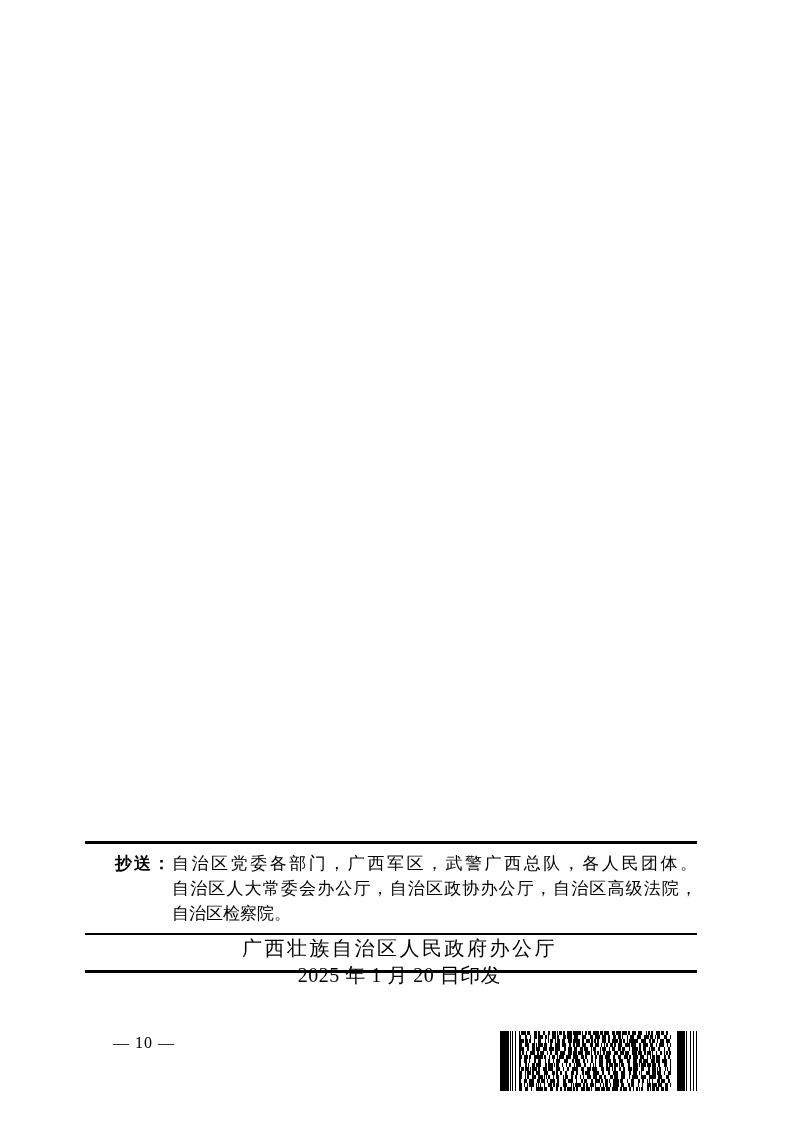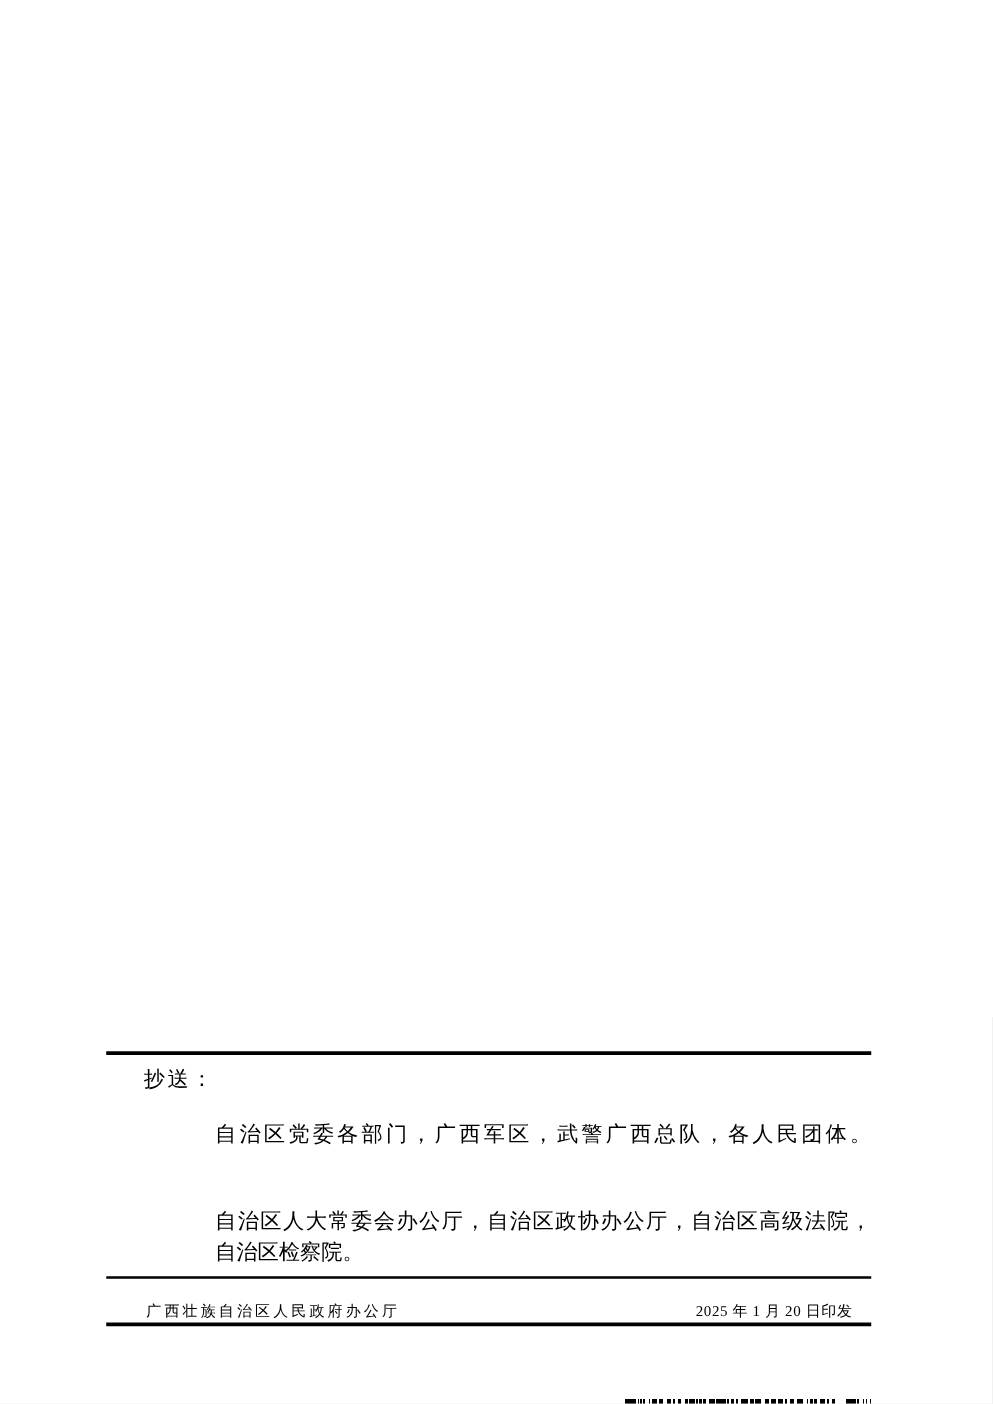--- a/index.html
+++ b/index.html
@@ -29,39 +29,40 @@
     align-items: flex-start;
     padding: 7px 0 6px 30px;
     font-size: 17px;
     line-height: 25.2px;
   }
   .cc-label {
     flex: none;
     width: 57px;
     letter-spacing: 2px;
     white-space: nowrap;
+    font-weight: bold;
   }
   .cc-lines { flex: 1 1 auto; min-width: 0; }
   .cc-line {
     text-align: justify;
     text-align-last: left;
   }
   .cc-line.fill {
     text-align-last: justify;
-    margin-top: 44px;
   }
   .issuer-row {
     height: 35px;
     display: flex;
     justify-content: space-between;
-    align-items: flex-end;
-    font-size: 12px;
+    align-items: center;
+    font-size: 20px;
     padding-left: 32px;
     padding-right: 15px;
     box-sizing: border-box;
+    flex-direction: column;
   }
   .issuer-name { letter-spacing: 2.5px; white-space: nowrap; }
   .print-date { letter-spacing: 0.5px; white-space: nowrap; }
   .bottom-row {
     display: flex;
     justify-content: space-between;
     align-items: flex-start;
     margin-top: 44px;
   }
   .page-number {

